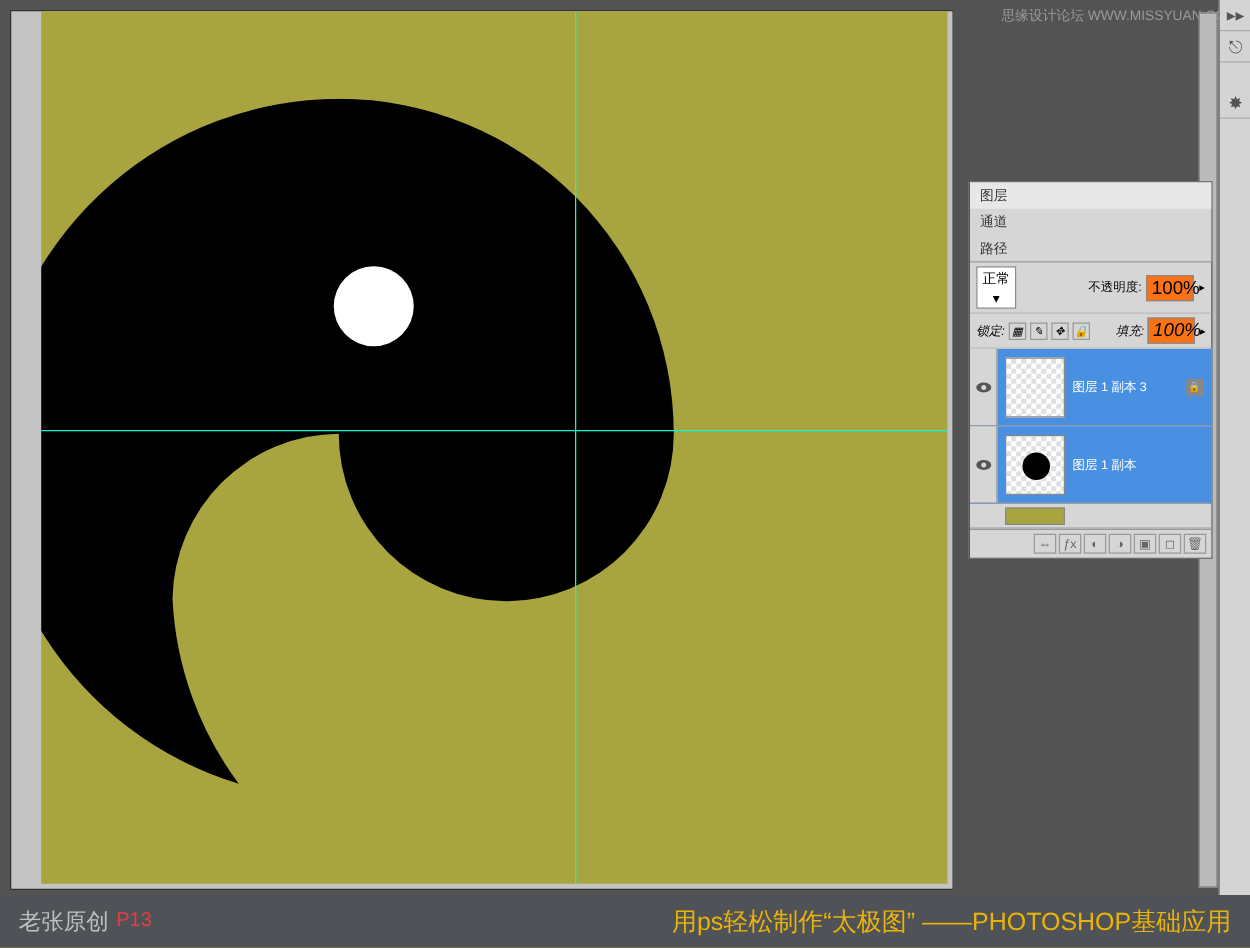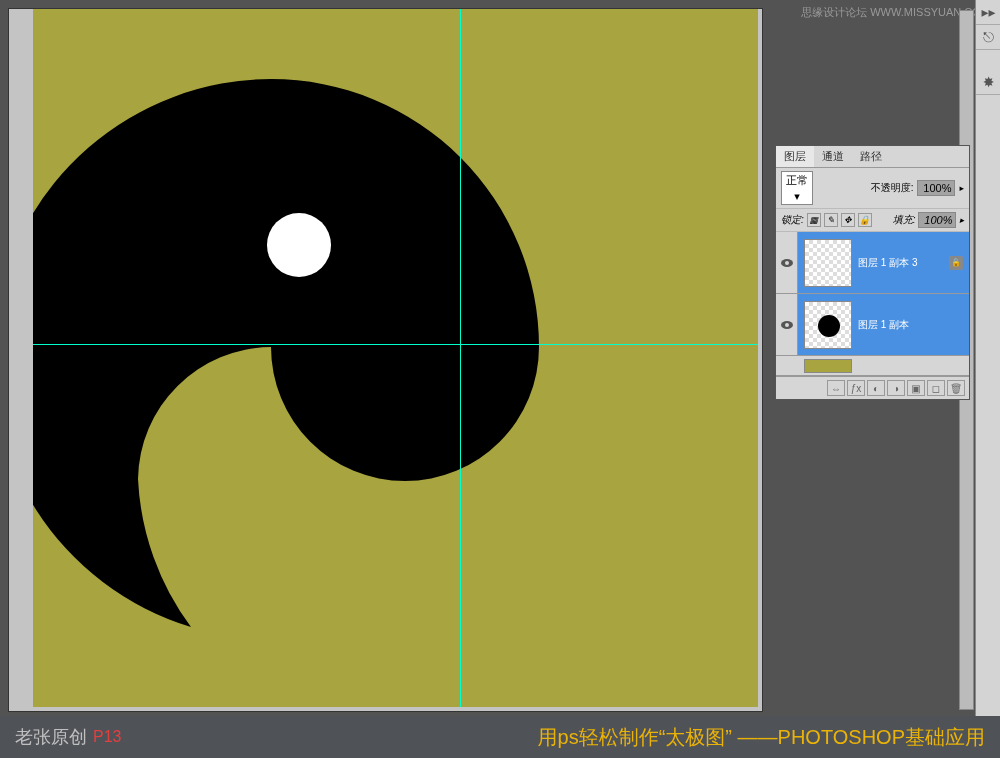--- a/index.html
+++ b/index.html
@@ -6,26 +6,26 @@
 body { width: 1000px; height: 758px; background: #535353; position: relative; overflow: hidden; }
 .canvas-area { position: absolute; top: 8px; left: 8px; width: 755px; height: 704px; background: #c4c4c4; border: 1px solid #333; }
 .canvas { position: absolute; top: 0; left: 24px; width: 725px; height: 698px; background: #a8a43f; overflow: hidden; }
 .guide-v { position: absolute; top: 0; bottom: 0; width: 1px; background: #00ffcc; }
 .guide-h { position: absolute; left: -30px; right: -30px; height: 1px; background: #00ffcc; }
 .taiji { position: absolute; top: 70px; left: -30px; width: 540px; height: 560px; }
 .watermark { position: absolute; top: 5px; right: 10px; font-size: 11px; color: #999; }
 .right-tools { position: absolute; top: 0; right: 0; width: 25px; height: 720px; background: #d4d4d4; border-left: 1px solid #888; }
 .tool-btn { width: 25px; height: 25px; display: flex; align-items: center; justify-content: center; border-bottom: 1px solid #aaa; font-size: 14px; color: #555; }
 .layers-panel { position: absolute; top: 145px; right: 30px; width: 195px; background: #d6d6d6; border: 1px solid #555; font-size: 11px; }
-.panel-tabs { display: flex; background: #d6d6d6; border-bottom: 1px solid #999; }
+.panel-tabs { display: flex; background: #d6d6d6; border-bottom: 1px solid #999; flex-direction: column; }
 .tab { padding: 3px 8px; font-size: 11px; color: #333; }
 .tab.active { background: #e8e8e8; }
 .panel-row { display: flex; align-items: center; padding: 3px 5px; gap: 4px; border-bottom: 1px solid #bbb; }
 .dropdown { background: #fff; border: 1px solid #888; padding: 1px 4px; font-size: 11px; display: flex; align-items: center; gap: 2px; flex-direction: column; }
-.input-box { background: #a3a3a3; border: 1px solid #888; padding: 1px 3px; font-size: 11px; width: 38px; text-align: right; }
+.input-box { background: #f97316; border: 1px solid #888; padding: 1px 3px; font-size: 15px; width: 38px; text-align: right; }
 .lock-row { padding: 3px 5px; display: flex; align-items: center; gap: 3px; border-bottom: 1px solid #bbb; font-style: italic; }
 .lock-icon { width: 14px; height: 14px; border: 1px solid #999; display: flex; align-items: center; justify-content: center; font-size: 9px; }
 .layer-list { max-height: 350px; overflow-y: auto; background: #d6d6d6; }
 .layer-item { display: flex; align-items: center; border-bottom: 1px solid #999; height: 62px; }
 .layer-item.selected { background: #4a90e2; }
 .layer-item.selected .layer-name { color: #fff; }
 .vis-col { width: 22px; display: flex; align-items: center; justify-content: center; border-right: 1px solid #999; height: 100%; background: #d6d6d6; }
 .eye { width: 12px; height: 8px; background: #555; border-radius: 50%; position: relative; }
 .eye::after { content: ''; position: absolute; width: 4px; height: 4px; background: #d6d6d6; border-radius: 50%; top: 2px; left: 4px; }
 .thumb { width: 48px; height: 48px; margin: 0 6px; border: 1px solid #888; background: #fff; position: relative; overflow: hidden; }

